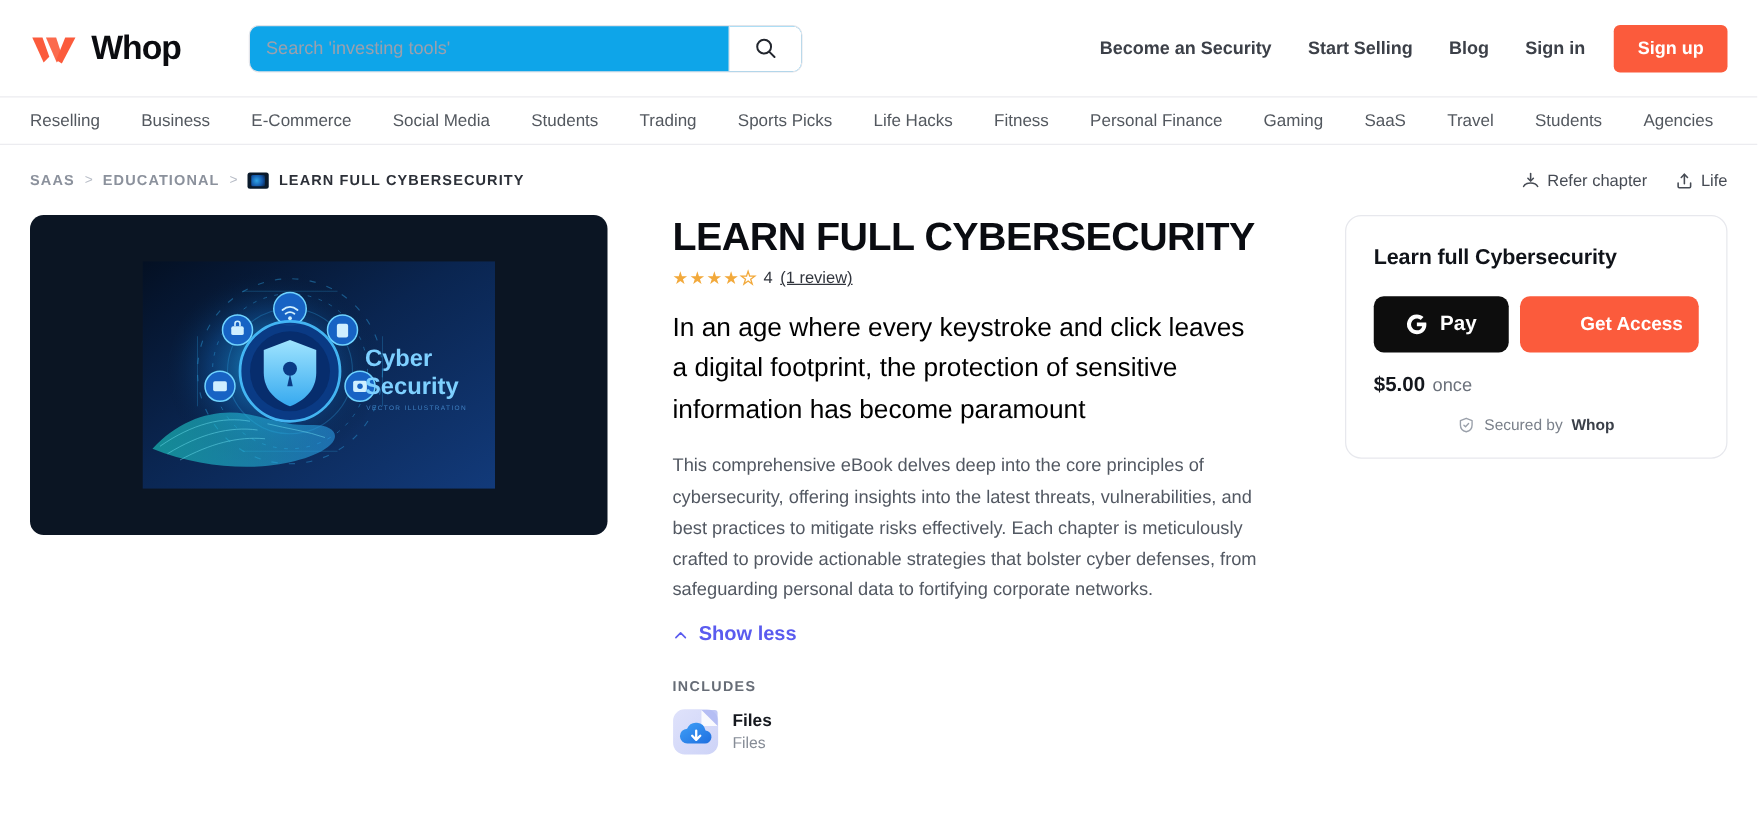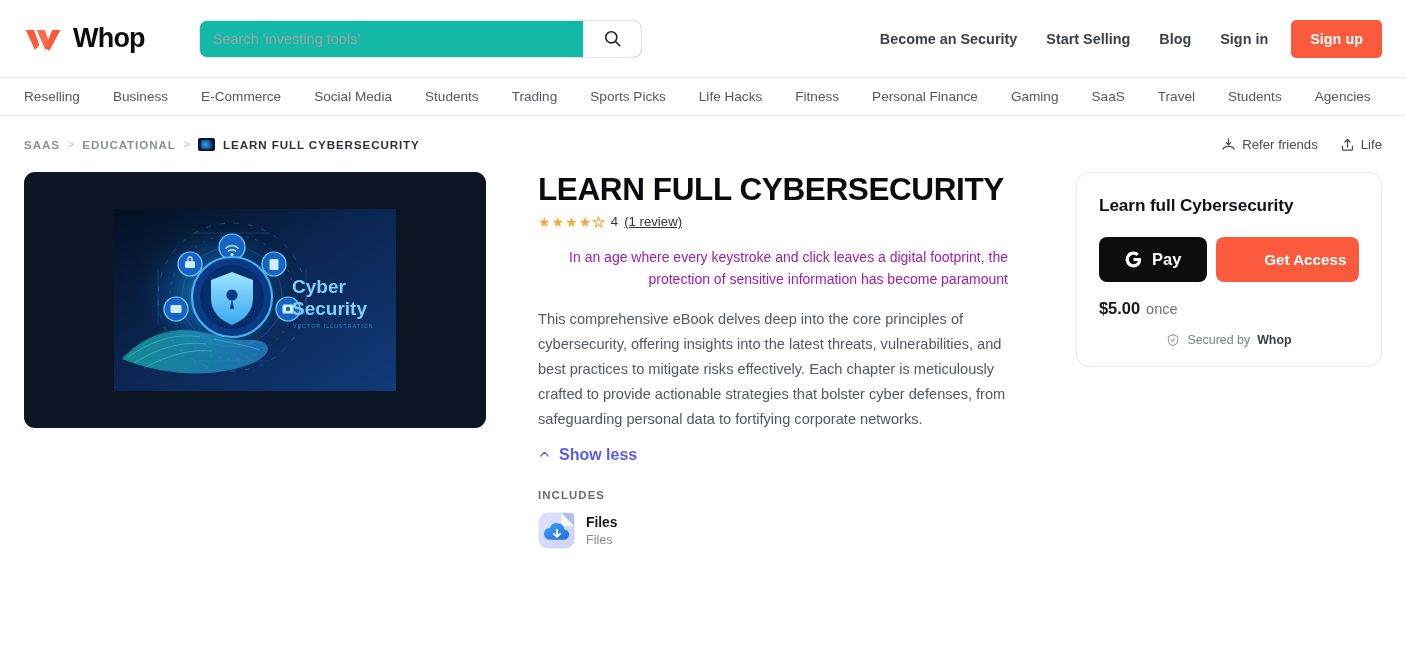--- a/index.html
+++ b/index.html
@@ -24,21 +24,21 @@
   .brand-mark { width: 40px; height: 26px; display: block; }
   .brand-name { font-size: 27px; font-weight: 700; letter-spacing: -0.8px; color: #0b0c10; }
 
   .search-wrap {
     margin-left: 54px;
     width: 443px; height: 38px;
     border: 1px solid #e3e4e9;
     border-radius: 8px;
     display: flex;
     align-items: stretch;
-    background: #14b8a6;
+    background: #0ea5e9;
     overflow: hidden;
   }
   .search-input {
     flex: 1;
     border: 0; outline: 0;
     padding: 0 13px;
     font-size: 14.5px;
     font-family: inherit;
     color: #30333d;
     background: transparent;
@@ -172,25 +172,24 @@
   .star { font-size: 14px; line-height: 1; color: #F2A93B; }
   .star.empty { color: #ffffff; -webkit-text-stroke: 1px #F2A93B; }
   .rating-num { font-size: 13.2px; color: #31353d; }
   .review-link {
     font-size: 13.2px; color: #31353d;
     text-decoration: underline; cursor: pointer;
   }
 
   .tagline {
     margin-top: 18px;
-    font-size: 14px;
+    font-size: 21px;
     line-height: 1.53;
-    color: #a21caf;
+    color: #000000;
     font-weight: 400;
-    text-align: right;
   }
   .longdesc {
     margin-top: 17px;
     font-size: 14.6px;
     line-height: 1.71;
     color: #525862;
   }
   .showless {
     margin-top: 14px;
     display: inline-flex; align-items: center; gap: 8px;
@@ -324,21 +323,21 @@
       <span class="crumb current">LEARN FULL CYBERSECURITY</span>
     </div>
 
     <div class="crumb-actions">
       <a class="crumb-action">
         <svg width="15" height="15" viewBox="0 0 24 24" fill="none" stroke="#464b54" stroke-width="2" stroke-linecap="round" stroke-linejoin="round">
           <path d="M12 3v9"></path>
             <path d="M8.5 9 12 12.5 15.5 9"></path>
             <path d="M3 19.5c1.5-3 5-4.5 9-4.5s7.5 1.5 9 4.5"></path>
         </svg>
-        <span>Refer friends</span>
+        <span>Refer chapter</span>
       </a>
       <a class="crumb-action">
         <svg width="15" height="15" viewBox="0 0 24 24" fill="none" stroke="#464b54" stroke-width="2" stroke-linecap="round" stroke-linejoin="round">
           <path d="M12 16V4"></path>
             <path d="M8 8l4-4 4 4"></path>
             <path d="M4 15v4.5a1.5 1.5 0 0 0 1.5 1.5h13a1.5 1.5 0 0 0 1.5-1.5V15"></path>
         </svg>
         <span>Life</span>
       </a>
     </div>

